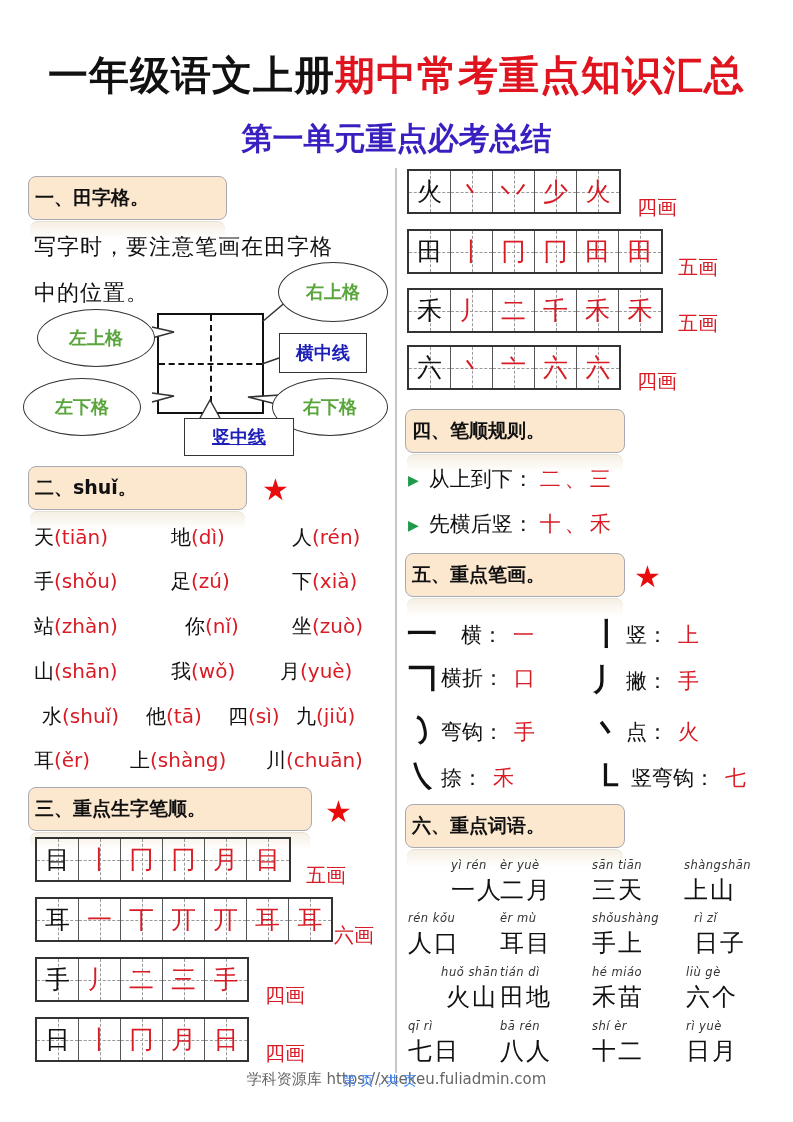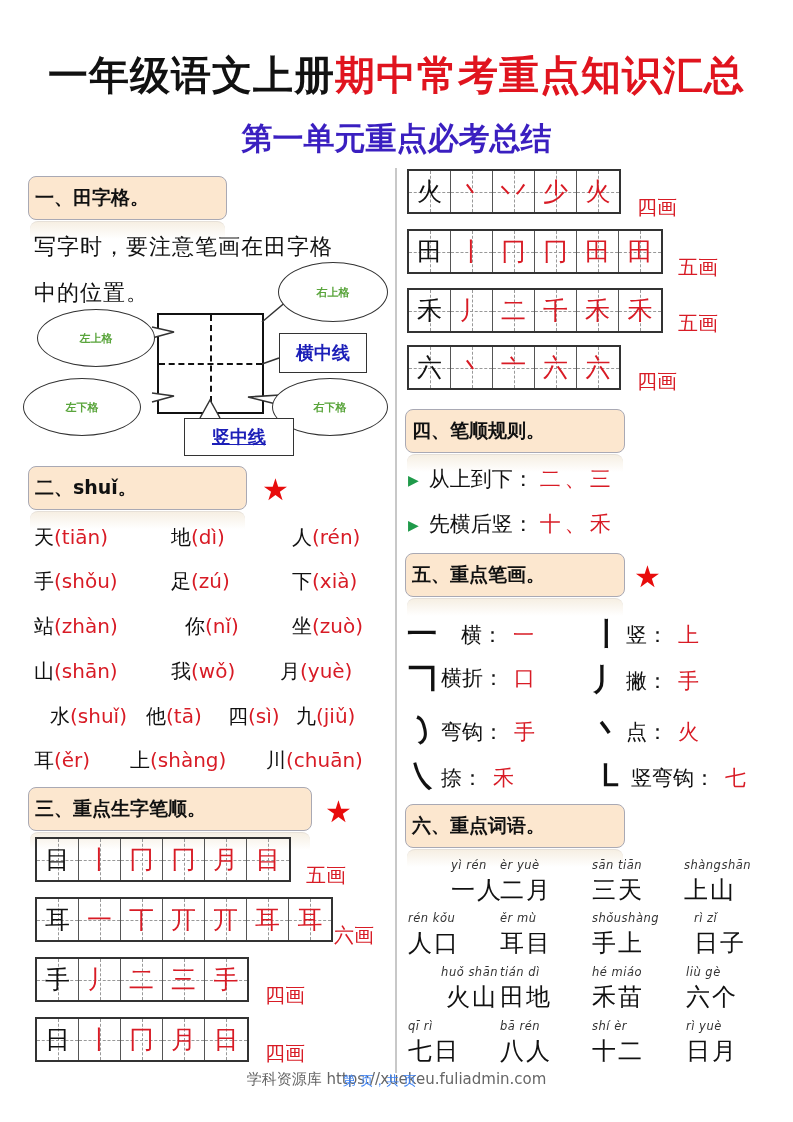--- a/index.html
+++ b/index.html
@@ -20,21 +20,21 @@
   .sec-head { position: absolute; height: 44px; border: 1.5px solid #a9a9b4; border-radius: 8px; background: #fce7cf; font-size: 19px; font-weight: bold; line-height: 40px; padding-left: 6px; white-space: nowrap; color: #111; }
   .sec-shadow { position: absolute; height: 18px; border-radius: 8px 8px 0 0; background: linear-gradient(#f6efe3, #ffffff); border-top: 1px solid #e6e0d8; }
   .star { position: absolute; color: #e80c0c; font-size: 30px; line-height: 30px; }
 
   .para { position: absolute; left: 34px; font-size: 22px; line-height: 50px; letter-spacing: 1px; }
 
   
   .tian-box { position: absolute; left: 157px; top: 313px; width: 107px; height: 101px; border: 2.5px solid #111; }
   .tian-box .h { position: absolute; left: 0; right: 0; top: 48px; border-top: 2px dashed #111; }
   .tian-box .v { position: absolute; top: 0; bottom: 0; left: 51px; border-left: 2px dashed #111; }
-  .bubble { position: absolute; border: 1.5px solid #333; border-radius: 50%; background: #fff; color: #5aa53c; font-size: 11px; font-weight: bold; display: flex; align-items: center; justify-content: center; }
+  .bubble { position: absolute; border: 1.5px solid #333; border-radius: 50%; background: #fff; color: #5aa53c; font-size: 18px; font-weight: bold; display: flex; align-items: center; justify-content: center; }
   .label-box { position: absolute; border: 1.5px solid #333; background: #fff; color: #1c1fb8; font-size: 18px; font-weight: bold; display: flex; align-items: center; justify-content: center; }
 
   
   .py-row { position: absolute; left: 34px; width: 345px; height: 30px; font-size: 20px; white-space: nowrap; }
   .py-item { position: absolute; top: 0; }
   .py-item .py { color: #d81b25; font-family: "DejaVu Sans", sans-serif; }
 
   
   .stroke-row { position: absolute; display: flex; border: 2px solid #333; height: 45px; }
   .cell { position: relative; width: 42px; height: 41px; border-right: 1.5px solid #555; display: flex; align-items: center; justify-content: center; font-size: 25px; color: #d81b25; }
@@ -118,21 +118,21 @@
   <span class="py-item" style="left:0px;"><span>站</span><span class="py">(zhàn)</span></span>
   <span class="py-item" style="left:137px;margin-left:14px;"><span>你</span><span class="py">(nǐ)</span></span>
   <span class="py-item" style="left:258px;"><span>坐</span><span class="py">(zuò)</span></span>
 </div>
 <div class="py-row" style="top:658px;">
   <span class="py-item" style="left:0px;"><span>山</span><span class="py">(shān)</span></span>
   <span class="py-item" style="left:137px;"><span>我</span><span class="py">(wǒ)</span></span>
   <span class="py-item" style="left:246px;"><span>月</span><span class="py">(yuè)</span></span>
 </div>
 <div class="py-row" style="top:703px;">
-  <span class="py-item" style="left:16px;"><span>水</span><span class="py">(shuǐ)</span></span>
+  <span class="py-item" style="left:8px;"><span>水</span><span class="py">(shuǐ)</span></span>
   <span class="py-item" style="left:112px;"><span>他</span><span class="py">(tā)</span></span>
   <span class="py-item" style="left:194px;"><span>四</span><span class="py">(sì)</span></span>
   <span class="py-item" style="left:262px;"><span>九</span><span class="py">(jiǔ)</span></span>
 </div>
 <div class="py-row" style="top:747px;">
   <span class="py-item" style="left:0px;"><span>耳</span><span class="py">(ěr)</span></span>
   <span class="py-item" style="left:96px;"><span>上</span><span class="py">(shàng)</span></span>
   <span class="py-item" style="left:232px;"><span>川</span><span class="py">(chuān)</span></span>
 </div>
 

